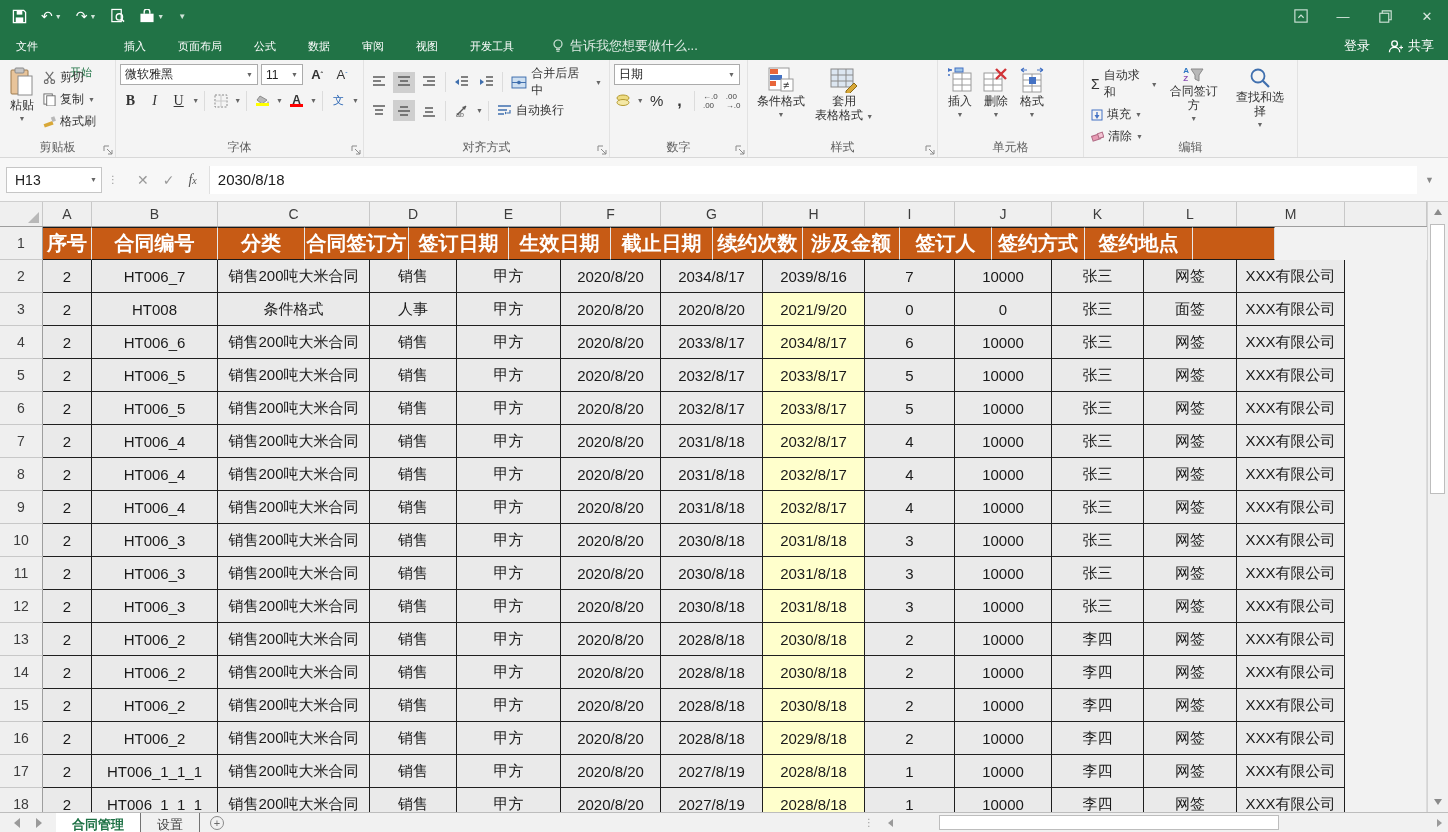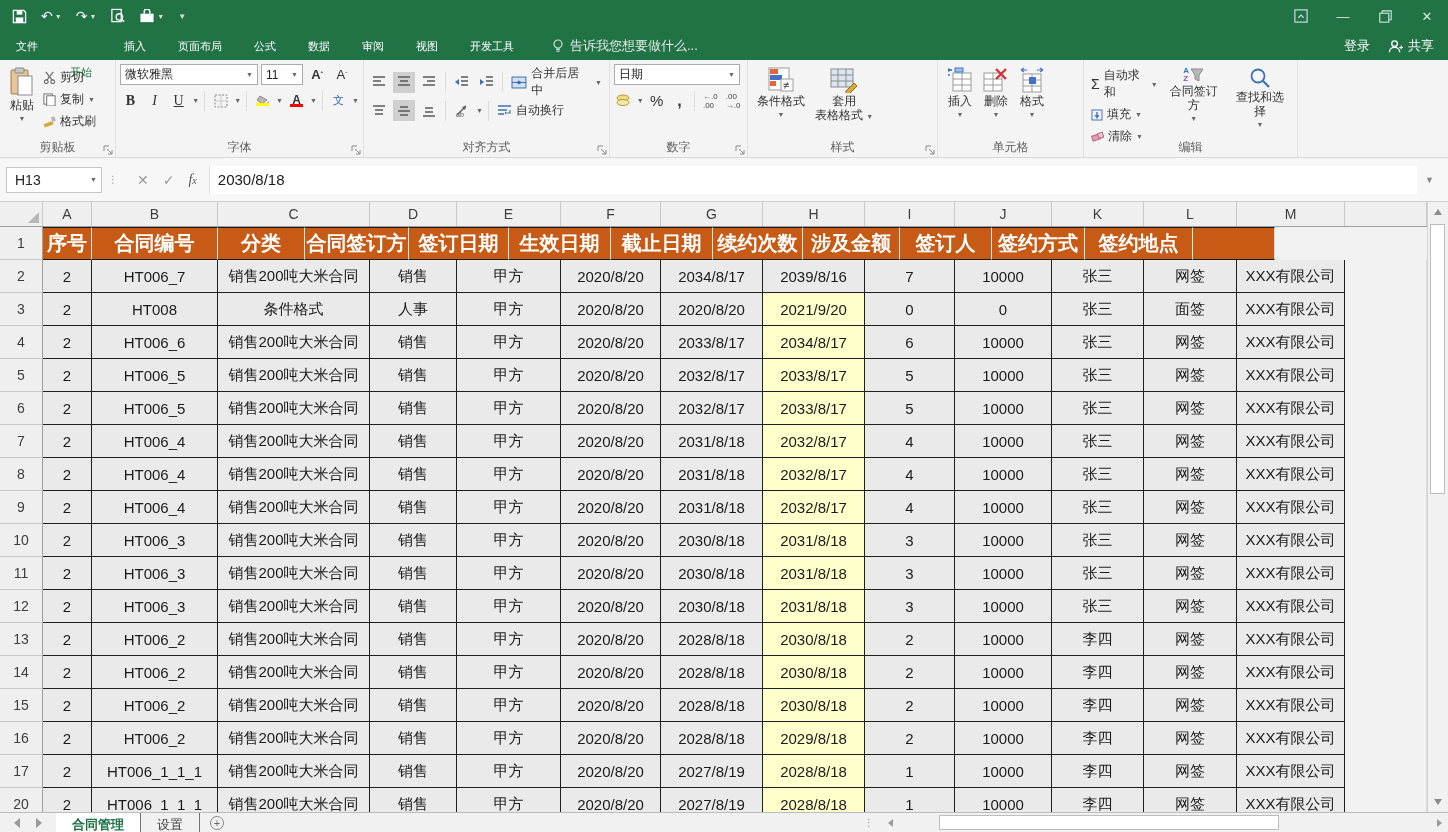--- a/index.html
+++ b/index.html
@@ -837,21 +837,21 @@
           <div class="tcell" style="width: 102px;">2027/8/19</div>
           <div class="tcell yellow" style="width: 102px;">2028/8/18</div>
           <div class="tcell" style="width: 90px;">1</div>
           <div class="tcell" style="width: 97px;">10000</div>
           <div class="tcell" style="width: 92px;">李四</div>
           <div class="tcell" style="width: 93px;">网签</div>
           <div class="tcell" style="width: 108px;">XXX有限公司</div>
           <div class="xcell" style="width: 82px;"></div>
         </div>
         <div class="grid-row">
-          <div class="rowhead">20</div>
+          <div class="rowhead">18</div>
           <div class="tcell" style="width: 49px;">2</div>
           <div class="tcell" style="width: 126px;">HT006_1_1_1</div>
           <div class="tcell" style="width: 152px;">销售200吨大米合同</div>
           <div class="tcell" style="width: 87px;">销售</div>
           <div class="tcell" style="width: 104px;">甲方</div>
           <div class="tcell" style="width: 100px;">2020/8/20</div>
           <div class="tcell" style="width: 102px;">2027/8/19</div>
           <div class="tcell yellow" style="width: 102px;">2028/8/18</div>
           <div class="tcell" style="width: 90px;">1</div>
           <div class="tcell" style="width: 97px;">10000</div>

